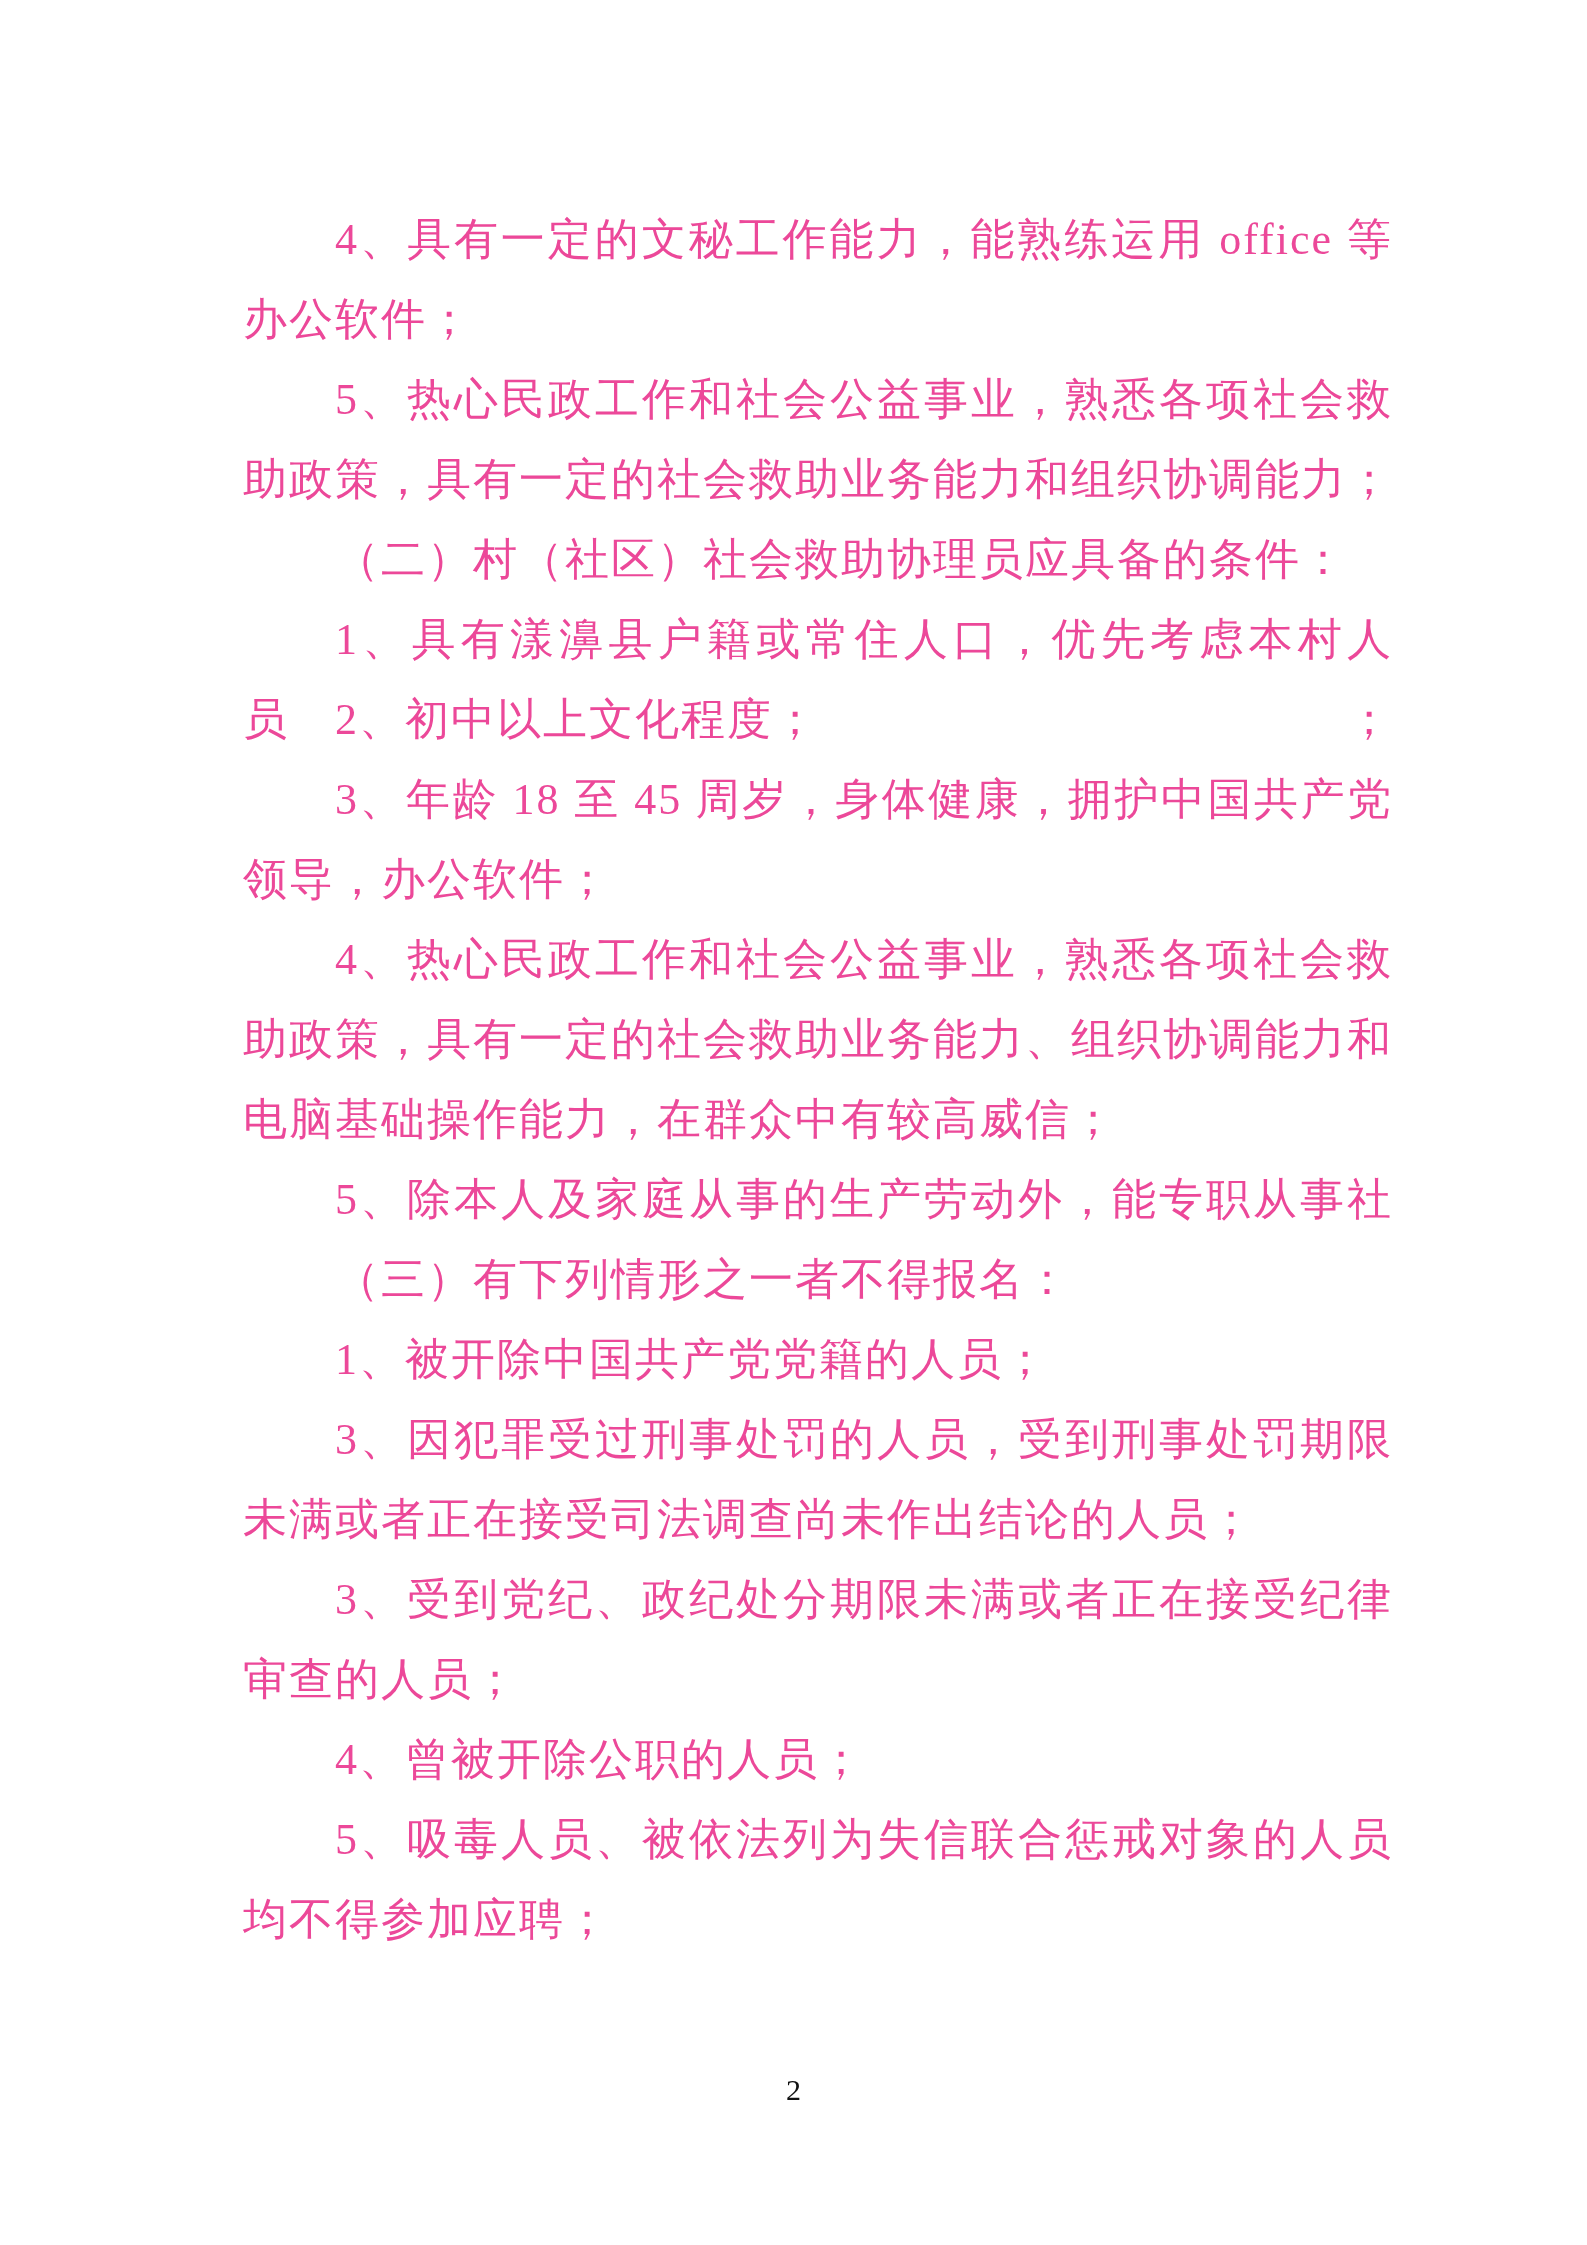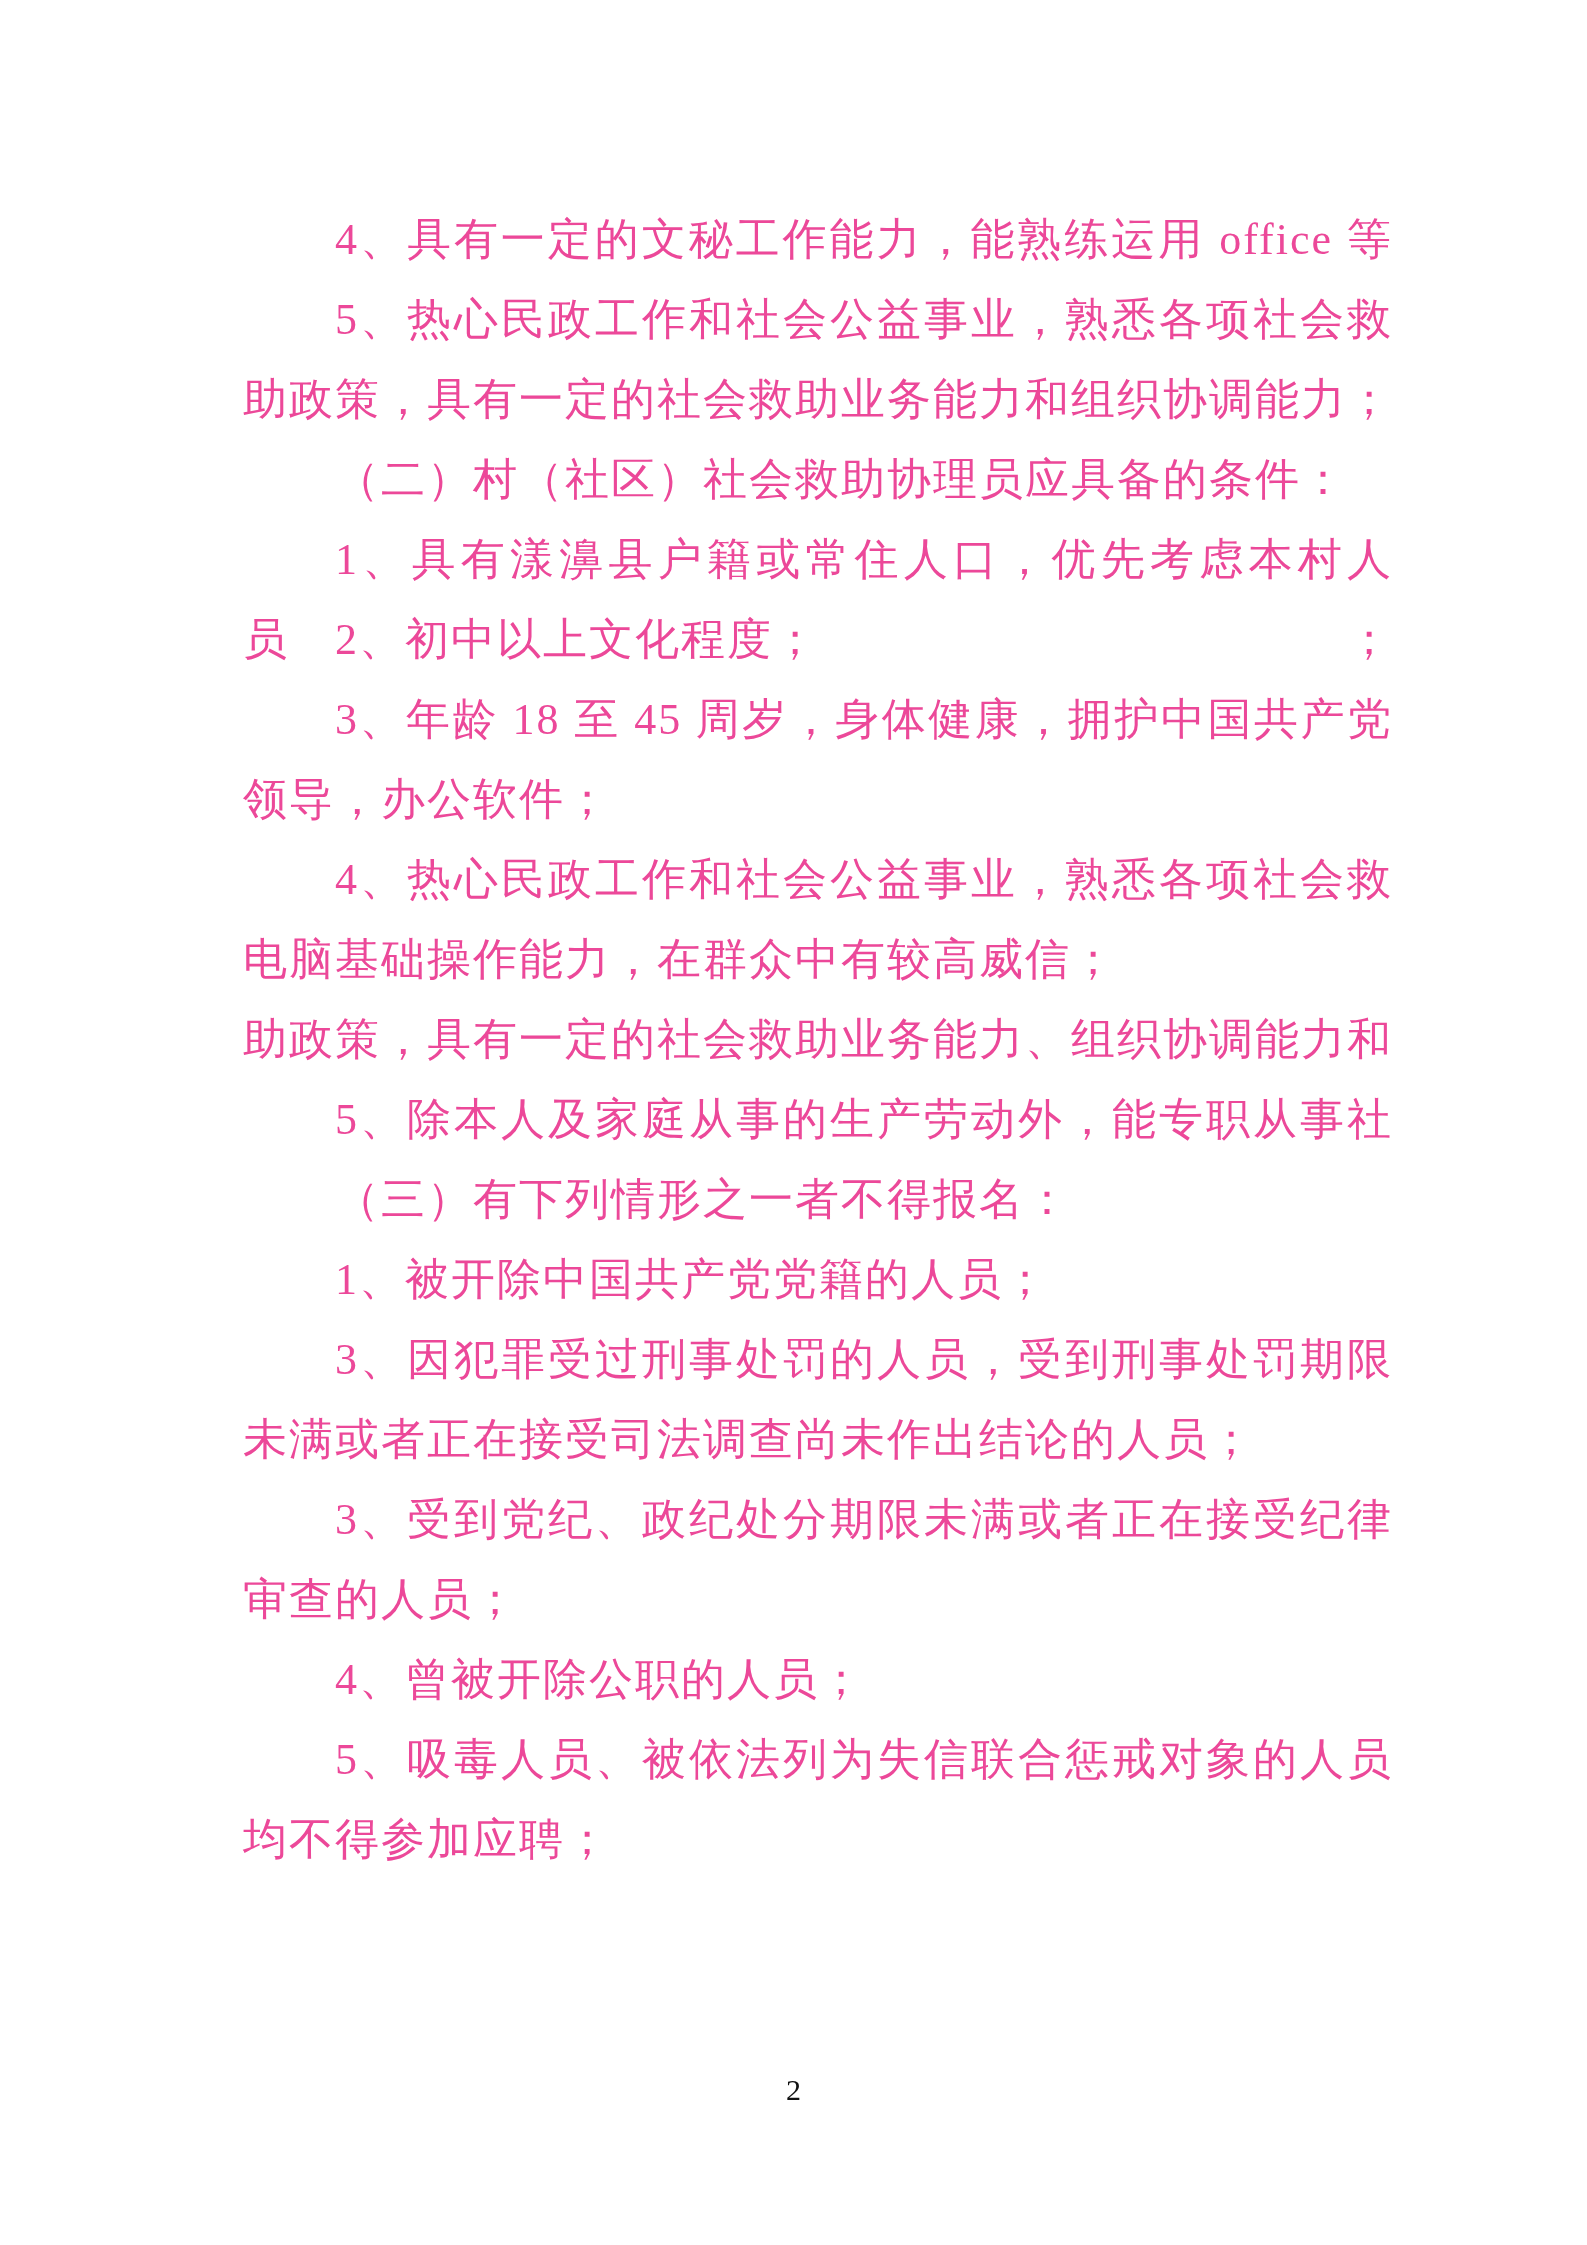--- a/index.html
+++ b/index.html
@@ -52,30 +52,31 @@
     color: #111111;
     font-family: "Liberation Serif", "DejaVu Serif", serif;
   }
 </style>
 </head>
 <body>
 
 <div class="page">
   <div class="doc">
     <div class="ln ind fj">4、具有一定的文秘工作能力，能熟练运用 office 等</div>
+    <div class="ln">办公软件；</div>
     <div class="ln ind fj">5、热心民政工作和社会公益事业，熟悉各项社会救</div>
     <div class="ln fj">助政策，具有一定的社会救助业务能力和组织协调能力；</div>
     <div class="ln ind">（二）村（社区）社会救助协理员应具备的条件：</div>
     <div class="ln ind fj">1、具有漾濞县户籍或常住人口，优先考虑本村人员；</div>
     <div class="ln ind">2、初中以上文化程度；</div>
     <div class="ln ind fj">3、年龄 18 至 45 周岁，身体健康，拥护中国共产党</div>
     <div class="ln">领导，办公软件；</div>
     <div class="ln ind fj">4、热心民政工作和社会公益事业，熟悉各项社会救</div>
+    <div class="ln fj">助政策，具有一定的社会救助业务能力、组织协调能力和</div>
     <div class="ln">电脑基础操作能力，在群众中有较高威信；</div>
-    <div class="ln fj">助政策，具有一定的社会救助业务能力、组织协调能力和</div>
     <div class="ln ind fj">5、除本人及家庭从事的生产劳动外，能专职从事社</div>
     <div class="ln ind">（三）有下列情形之一者不得报名：</div>
     <div class="ln ind">1、被开除中国共产党党籍的人员；</div>
     <div class="ln ind fj">3、因犯罪受过刑事处罚的人员，受到刑事处罚期限</div>
     <div class="ln">未满或者正在接受司法调查尚未作出结论的人员；</div>
     <div class="ln ind fj">3、受到党纪、政纪处分期限未满或者正在接受纪律</div>
     <div class="ln">审查的人员；</div>
     <div class="ln ind">4、曾被开除公职的人员；</div>
     <div class="ln ind fj">5、吸毒人员、被依法列为失信联合惩戒对象的人员</div>
     <div class="ln">均不得参加应聘；</div>

